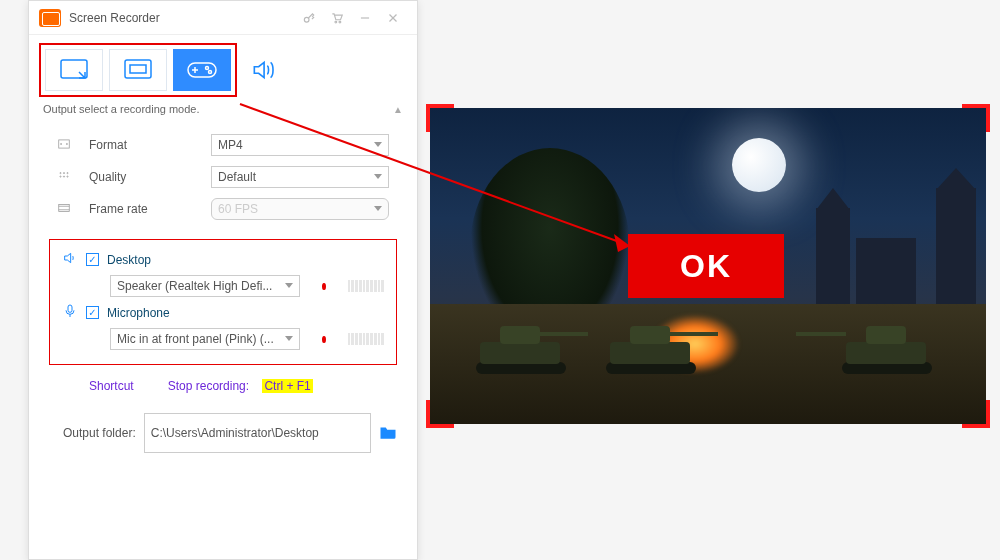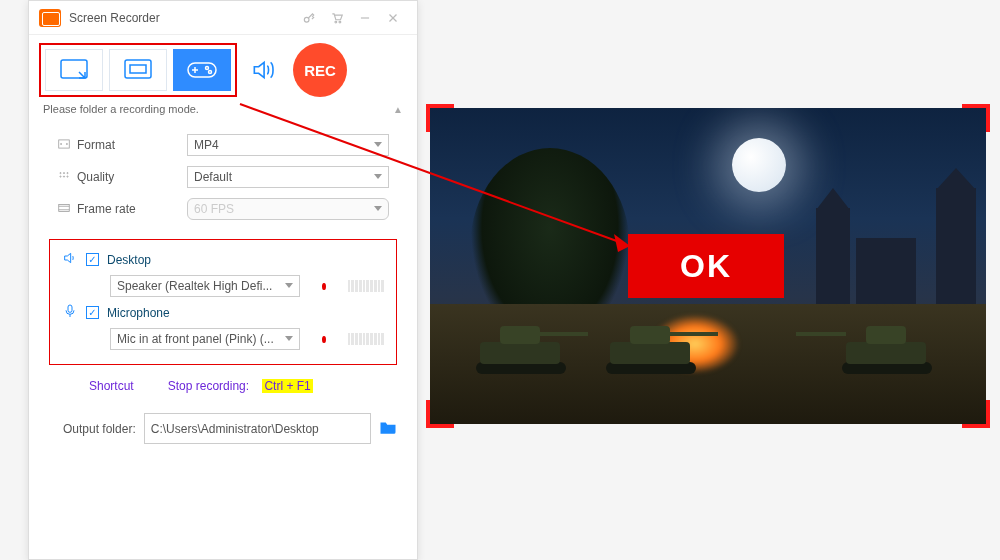--- a/index.html
+++ b/index.html
@@ -21,21 +21,21 @@
 .mode-btn svg { stroke:#1b8aff; fill:none; stroke-width:1.5; }
 .mode-btn.active svg { stroke:#fff; }
 .sound-btn { width:40px; height:42px; display:flex; align-items:center; justify-content:center; }
 .sound-btn svg { stroke:#1b8aff; fill:none; stroke-width:1.5; }
 .rec-btn { width:54px; height:54px; border-radius:50%; background:#ff4b2b; color:#fff; font-weight:bold; font-size:15px; display:flex; align-items:center; justify-content:center; margin-left:4px; cursor:pointer; }
 
 .hint-row { padding:6px 14px 4px 14px; color:#666; font-size:11px; display:flex; align-items:center; }
 .collapse-caret { margin-left:auto; color:#aaa; font-size:10px; }
 
 .settings { padding: 10px 28px 6px 28px; }
-.row { display:flex; align-items:center; height:32px; }
+.row { display:flex; align-items:center; height:32px;gap:12px; }
 .row-icon { width:20px; color:#999; }
 .row-icon svg { width:14px; height:14px; stroke:#999; fill:none; stroke-width:1.3; }
 .row-label { width:110px; color:#555; }
 .select { flex:1; height:22px; border:1px solid #ccc; background:#fff; display:flex; align-items:center; padding:4px 6px; color:#555; position:relative; cursor:pointer; }
 .select.disabled { color:#ccc; background:#fafafa;border-radius:6px; }
 .select-caret { position:absolute; right:6px; top:7px; width:0; height:0; border-left:4px solid transparent; border-right:4px solid transparent; border-top:5px solid #999; }
 
 .audio-box { margin: 8px 20px 0 20px; border:1px solid #e60000; padding:10px 12px 14px 12px; }
 .audio-row { margin-bottom:6px; }
 .audio-head { display:flex; align-items:center; gap:8px; margin-bottom:6px; }
@@ -46,21 +46,21 @@
 .audio-controls { display:flex; align-items:center; gap:22px; padding-left:48px; }
 .audio-controls .select { width:190px; flex:none; }
 .rec-dot { width:7px; height:7px; background:#e60000; border-radius:50%; }
 .meter { width:70px; height:12px; display:flex; gap:1px; }
 .meter span { flex:1; background:#e6e6e6; }
 
 .shortcut-row { padding:14px 0 0 60px; display:flex; align-items:flex-end; gap:34px; color:#6d28d9; }
 .hotkey { background:#fffb00; padding:0 2px; }
 
 .output-row { padding:20px 20px 0 34px; display:flex; align-items:center; gap:8px; color:#555; }
-.path-input { flex:1; height:31px; border:1px solid #ccc; padding:0 6px; color:#555; display:flex; align-items:center; }
+.path-input { flex:1; height:40px; border:1px solid #ccc; padding:0 6px; color:#555; display:flex; align-items:center; }
 .folder-icon svg { width:18px; height:14px; fill:#1b8aff; }
 
 
 .preview { position:absolute; left:430px; top:108px; width:556px; height:316px; }
 .marker { position:absolute; width:28px; height:28px; }
 .marker span { position:absolute; background:#ff1a1a; }
 .marker.tl { left:-4px; top:-4px; } .marker.tr { right:-4px; top:-4px; }
 .marker.bl { left:-4px; bottom:-4px; } .marker.br { right:-4px; bottom:-4px; }
 .marker .h { width:28px; height:4px; } .marker .v { width:4px; height:28px; }
 .marker.tl .h, .marker.tr .h { top:0; } .marker.bl .h, .marker.br .h { bottom:0; }
@@ -144,27 +144,24 @@
             <circle cx="24" cy="13" r="1.5"></circle>
           </svg>
         </div>
     </div>
     <div class="sound-btn">
         <svg width="26" height="26" viewBox="0 0 24 24">
           <path d="M4 9v6h4l5 4V5l-5 4H4z"></path>
           <path d="M16 8c1.5 1 1.5 7 0 8M19 5c3 2 3 12 0 14"></path>
         </svg>
       </div>
-    <div class="rec-btn">
-        <span>REC</span>
-      </div>
   </div>
 
   <div class="hint-row">
-    <span>Please folder a recording mode.</span>
+    <span>Output select a recording mode.</span>
     <span class="collapse-caret">▲</span>
   </div>
 
   <div class="settings">
     <div class="row">
       <div class="row-icon"><svg viewBox="0 0 24 24">
             <rect x="3" y="5" width="18" height="14"></rect>
             <circle cx="7" cy="12" r="1"></circle>
             <circle cx="17" cy="12" r="1"></circle>
           </svg></div>

